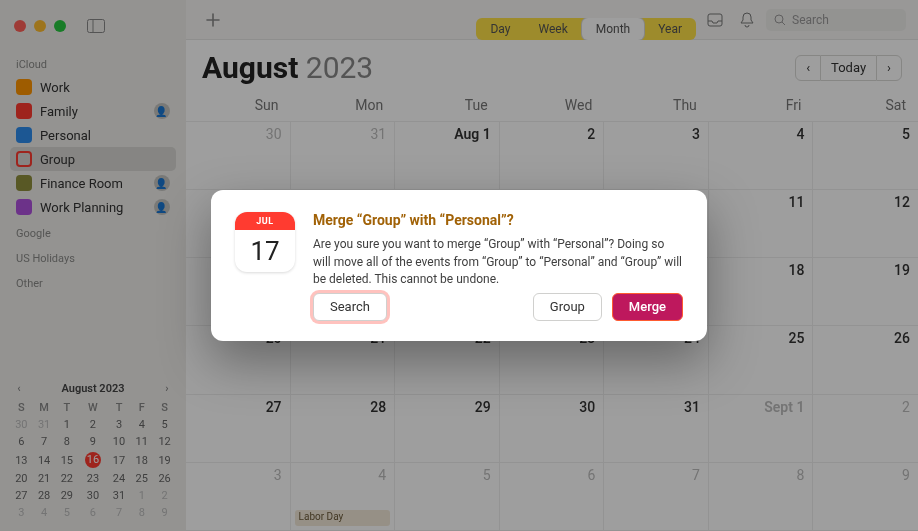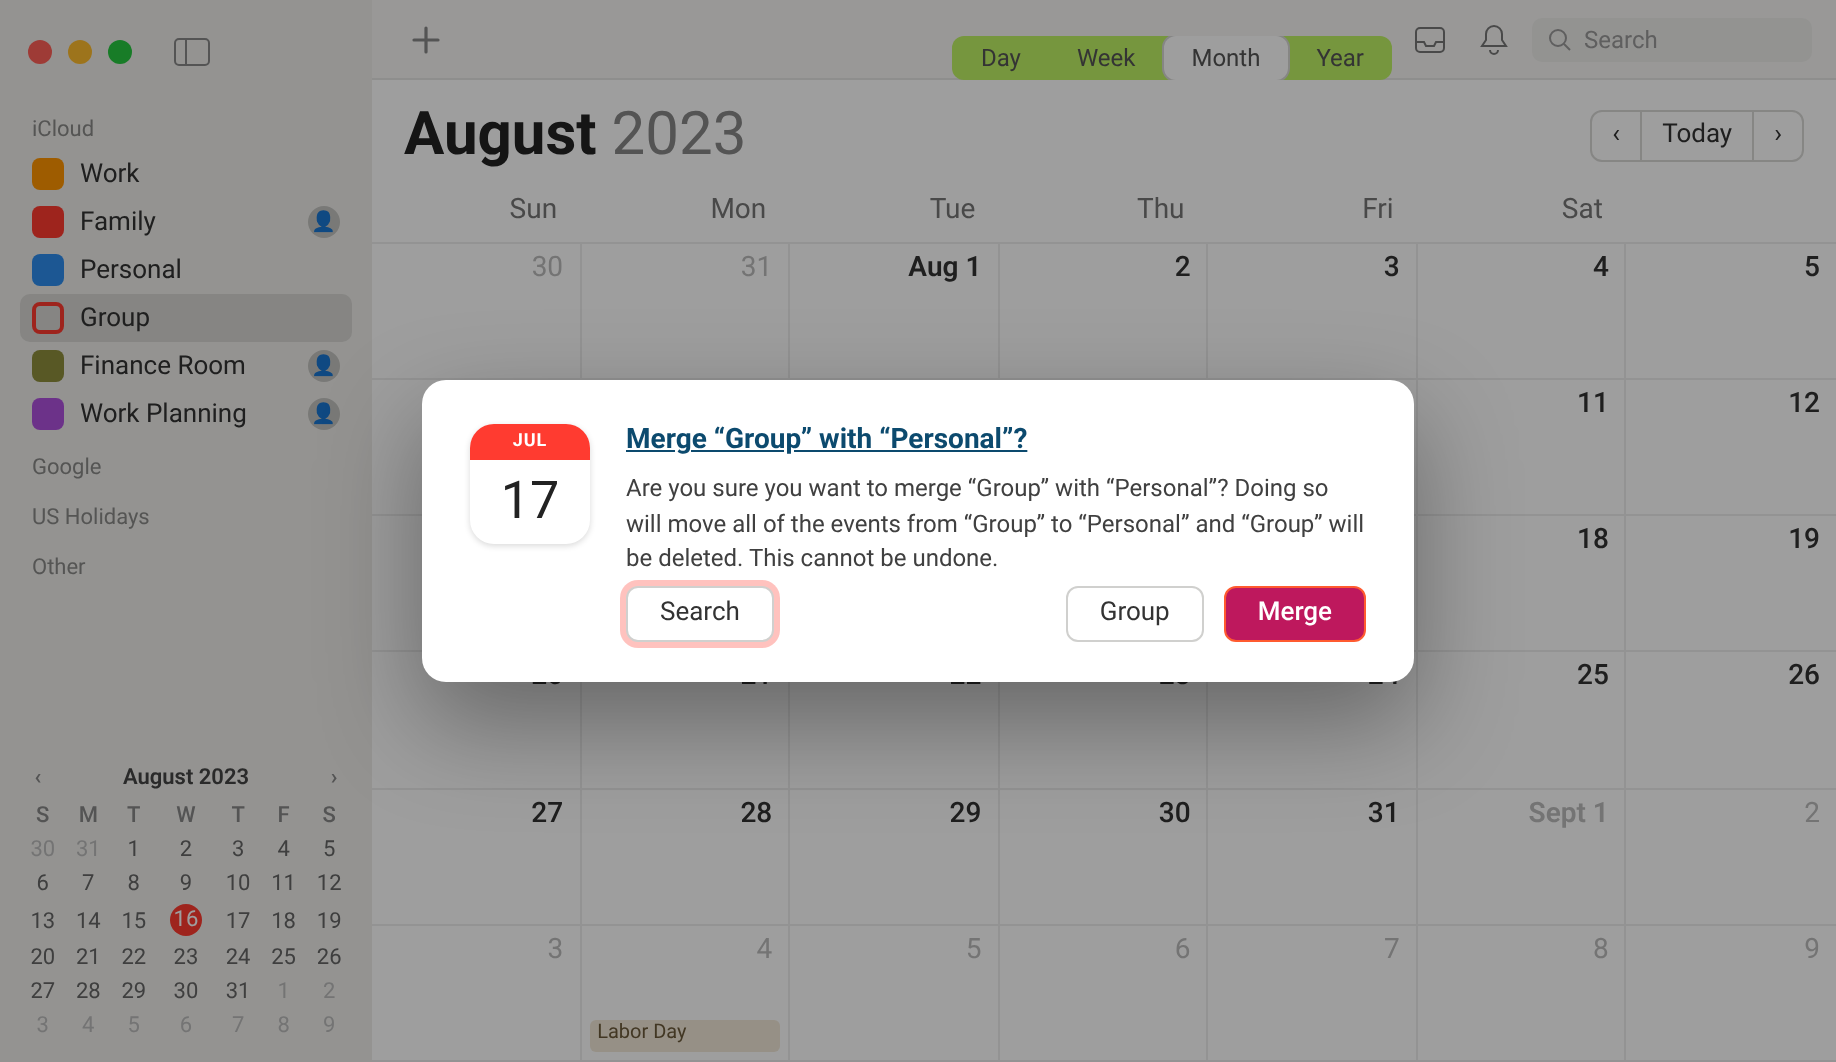--- a/index.html
+++ b/index.html
@@ -24,21 +24,21 @@
   .mc-nav { width:14px; text-align:center; color:#888; cursor:pointer;}
   .minical table { width:100%; border-collapse:collapse; text-align:center; }
   .minical th { font-weight:500; color:#888; padding:2px 0;}
   .minical td { padding:2px 0; }
   .minical td.dim { color:#bbb; }
   .minical td.today span{ background:#ff3b30; color:#fff; border-radius:50%; display:inline-block; width:16px; height:16px; line-height:16px;}
 
   .main { flex:1; display:flex; flex-direction:column; background:#fff; }
   .toolbar { height:40px; display:flex; align-items:center; padding:0 12px; gap:6px; border-bottom:1px solid #e6e6e4; background:#f7f6f4;}
   .toolbar-left { width:30px; display:flex; justify-content:center; color:#888;}
-  .view-seg { margin-left:auto; display:flex; background:#bef264; border-radius:6px; overflow:hidden;margin-top:19px;}
+  .view-seg { margin-left:auto; display:flex; background:#fde047; border-radius:6px; overflow:hidden;margin-top:19px;}
   .seg-btn { padding:4px 14px; font-size:12px; color:#555; border:none; background:transparent;}
   .seg-btn.active { background:#fff; box-shadow:0 0 0 1px #d8d8d6; border-radius:6px;}
   .tb-icon { width:26px; height:22px; display:flex; align-items:center; justify-content:center; color:#777; border-radius:5px;}
   .search { width:140px; height:22px; background:#eeedeb; border-radius:5px; padding:0 8px; display:flex; align-items:center; gap:6px; color:#999; font-size:12px;}
   .title-row { display:flex; align-items:center; padding:10px 16px 6px 16px;}
   .month-title { font-size:30px; font-weight:400; color:#888;}
   .month-title b { font-weight:700; color:#222;}
   .nav-group { margin-left:auto; display:flex; align-items:center; gap:0;}
   .nav-btn { height:26px; padding:0 10px; border:1px solid #d8d8d6; background:#fff; font-size:13px; color:#333; display:flex; align-items:center;}
   .nav-btn:first-child{border-radius:6px 0 0 6px;} .nav-btn:last-child{border-radius:0 6px 6px 0;}
@@ -52,21 +52,21 @@
   .daynum.dim { color:#bbb; font-weight:400;}
   .daynum.monthstart { font-weight:600;}
   .event-strip { position:absolute; left:4px; right:4px; bottom:4px; height:16px; background:#f3e9d9; border-radius:3px; font-size:10px; color:#6b5a3a; padding:1px 4px; overflow:hidden; white-space:nowrap;}
 
   .overlay { position:absolute; inset:0; background:rgba(0,0,0,0.38); display:flex; align-items:center; justify-content:center;}
   .dialog { width:496px; background:#fff; border-radius:12px; box-shadow:0 20px 50px rgba(0,0,0,0.35); padding:22px 24px 20px 24px; display:flex; gap:18px;}
   .dlg-icon { width:60px; height:60px; border-radius:12px; background:#fff; box-shadow:0 1px 3px rgba(0,0,0,0.15); display:flex; flex-direction:column; align-items:center; overflow:hidden;}
   .dlg-icon .top { width:100%; height:18px; background:#ff3b30; color:#fff; font-size:9px; font-weight:700; display:flex; align-items:center; justify-content:center; letter-spacing:0.5px;}
   .dlg-icon .num { flex:1; display:flex; align-items:center; justify-content:center; font-size:26px; font-weight:400; color:#222;}
   .dlg-body { flex:1; }
-  .dlg-title { font-size:14px; font-weight:700; color:#0c4a6e; margin-bottom:8px;text-decoration:underline;}
+  .dlg-title { font-size:14px; font-weight:700; color:#a16207; margin-bottom:8px;}
   .dlg-text { font-size:12px; color:#404040; line-height:1.45; margin-bottom:4px;}
   .dlg-buttons { display:flex; gap:10px; }
   .btn { height:28px; padding:0 16px; border-radius:6px; font-size:13px; border:1px solid #d0d0ce; background:#fff; color:#333; display:flex; align-items:center; cursor:pointer;}
   .btn.export { box-shadow:0 0 0 3px rgba(255,80,70,0.35); }
   .btn.primary { background:#be185d; border-color:#ff5b30; color:#fff; font-weight:500;}
   .spacer { flex:1; }
 </style>
 </head>
 <body>
 
@@ -234,20 +234,21 @@
         <button class="nav-btn">‹</button>
         <button class="nav-btn mid">Today</button>
         <button class="nav-btn">›</button>
       </div>
     </div>
 
     <div class="dow-row" id="dow-row">
         <div class="dow">Sun</div>
         <div class="dow">Mon</div>
         <div class="dow">Tue</div>
+        <div class="dow">Wed</div>
         <div class="dow">Thu</div>
         <div class="dow">Fri</div>
         <div class="dow">Sat</div>
       </div>
     <div class="grid" id="month-grid">
         <div class="cell">
           <div class="daynum dim">30</div>
         </div>
         <div class="cell">
           <div class="daynum dim">31</div>

